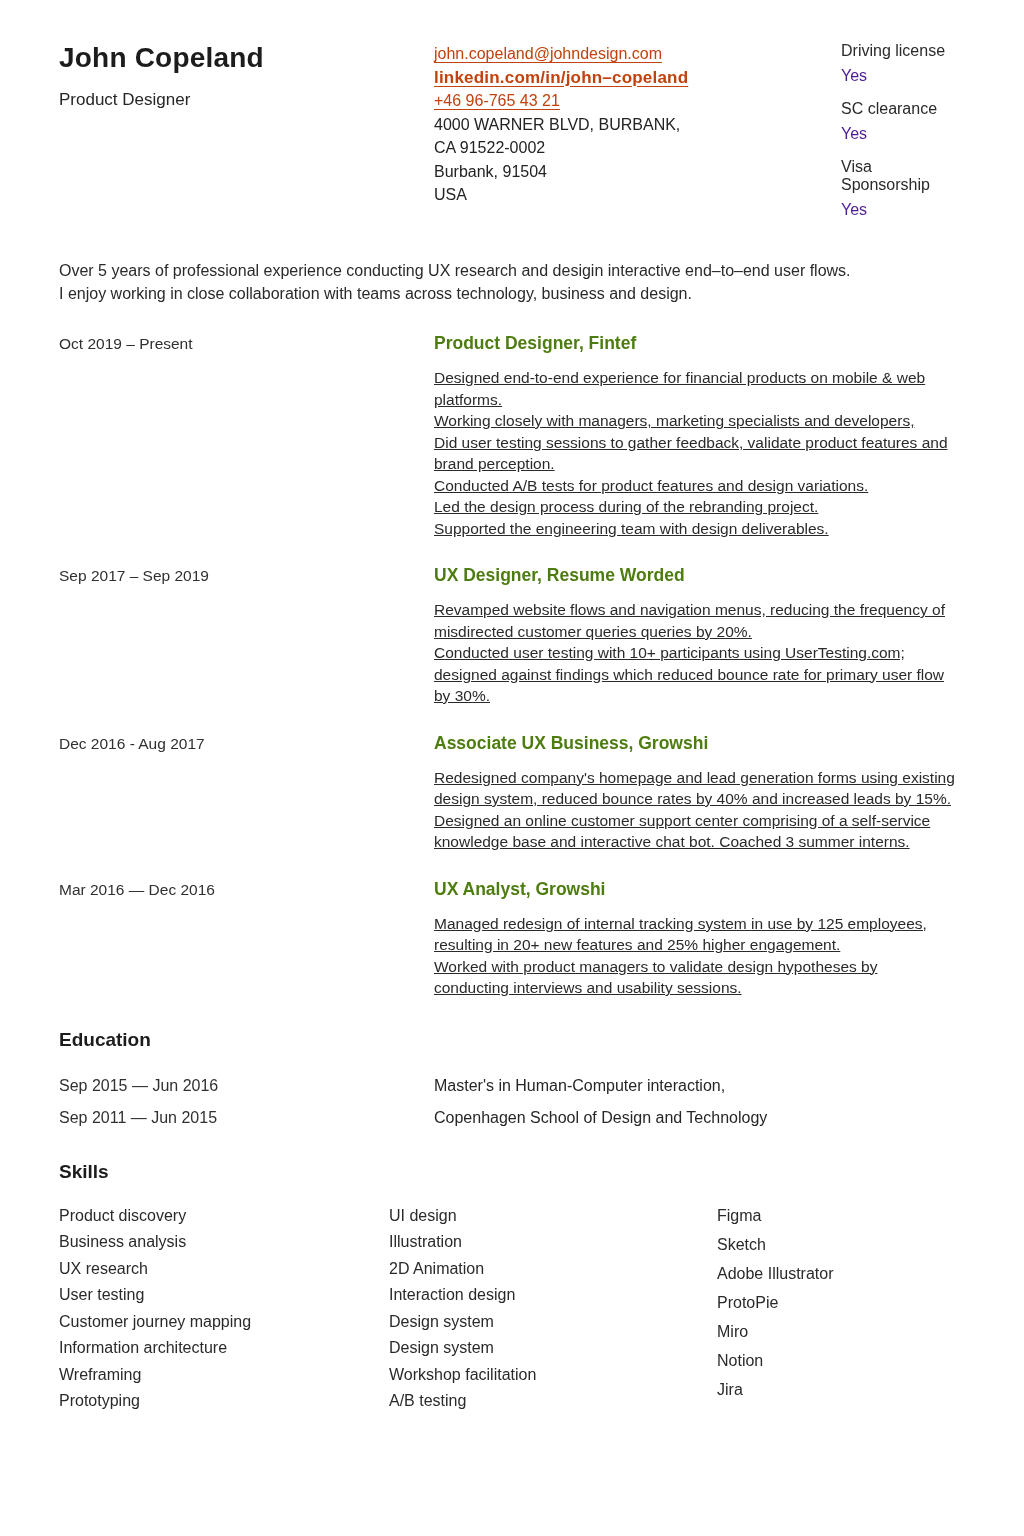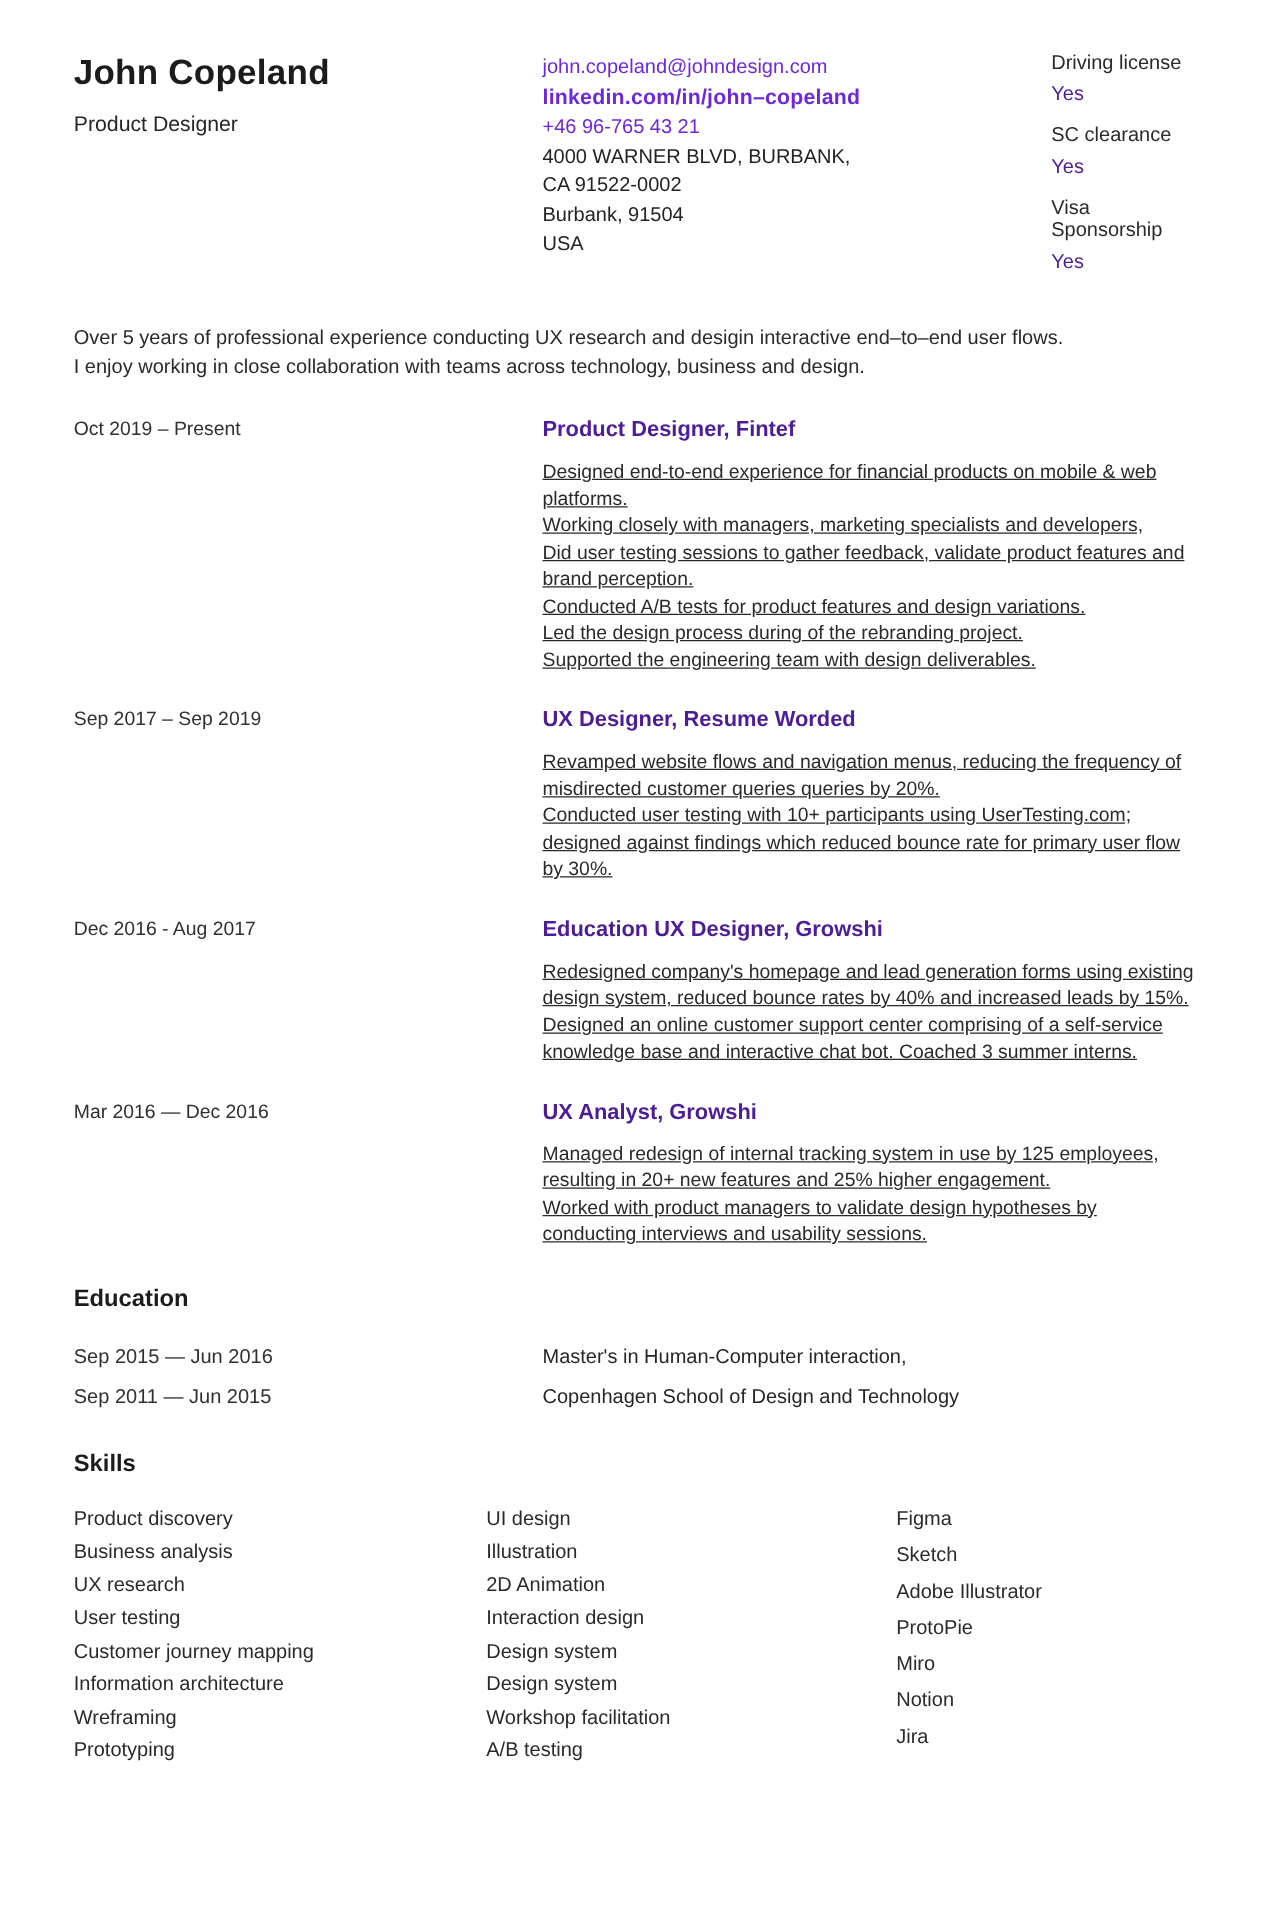--- a/index.html
+++ b/index.html
@@ -11,39 +11,39 @@
     -webkit-font-smoothing:antialiased;
   }
   .page { padding:42px 68px 60px 59px; }
 
   
   .header { display:grid; grid-template-columns:375px 407px 1fr; align-items:start; }
   .name { font-size:28px; font-weight:bold; color:#1c1c1c; letter-spacing:.2px; }
   .job-title { font-size:17px; margin-top:16px; color:#262626; }
 
   .contact { font-size:16px; line-height:23.5px; color:#232323; }
-  .contact .link { text-underline-offset:3px; color:#6d28d9; cursor:pointer; }
+  .contact .link { text-decoration:underline; text-underline-offset:3px; color:#c2410c; cursor:pointer; }
   .contact .linkedin { font-weight:bold; font-size:17px; letter-spacing:.2px; }
 
   .extras { font-size:16px; color:#2a2a2a; }
   .extra-group { margin-bottom:15px; }
   .extra-label { margin-bottom:7px; }
   .extra-value { color:#4c1d95; }
 
   
   .summary { margin-top:25px; font-size:16px; line-height:23px; color:#2a2a2a; max-width:900px; }
 
   
   .section-heading { font-size:19px; font-weight:bold; color:#1c1c1c; }
   .experience-section { margin-top:28px; }
   .experience-section .section-heading { margin-bottom:24px; }
 
   .entry { display:grid; grid-template-columns:375px 1fr; margin-bottom:26px; }
   .entry-dates { font-size:15.5px; color:#303030; padding-top:2px; }
-  .entry-title { font-size:17.5px; font-weight:bold; color:#4c1d95; margin-bottom:13px; }
+  .entry-title { font-size:17.5px; font-weight:bold; color:#4d7c0f; margin-bottom:13px; }
   .entry-body { font-size:15.5px; line-height:21.5px; color:#2a2a2a; max-width:530px;text-decoration:underline; }
 
   .education-section { margin-top:30px; }
   .education-section .section-heading { margin-bottom:26px; }
   .edu-row { display:grid; grid-template-columns:375px 1fr; margin-bottom:14px; font-size:16px; }
   .edu-dates { color:#303030; }
   .edu-text { color:#262626; }
 
   .skills-section { margin-top:34px; }
   .skills-section .section-heading { margin-bottom:24px; }
@@ -117,21 +117,21 @@
         <div class="entry-body">
           <div>Revamped website flows and navigation menus, reducing the frequency of misdirected customer queries queries by 20%.</div>
           <div>Conducted user testing with 10+ participants using UserTesting.com; designed against findings which reduced bounce rate for primary user flow by 30%.</div>
         </div>
       </div>
     </div>
 
     <div class="entry">
       <div class="entry-dates">Dec 2016 - Aug 2017</div>
       <div>
-        <div class="entry-title">Education UX Designer, Growshi</div>
+        <div class="entry-title">Associate UX Business, Growshi</div>
         <div class="entry-body">
           <div>Redesigned company's homepage and lead generation forms using existing design system, reduced bounce rates by 40% and increased leads by 15%.</div>
           <div>Designed an online customer support center comprising of a self-service knowledge base and interactive chat bot. Coached 3 summer interns.</div>
         </div>
       </div>
     </div>
 
     <div class="entry">
       <div class="entry-dates">Mar 2016 — Dec 2016</div>
       <div>

